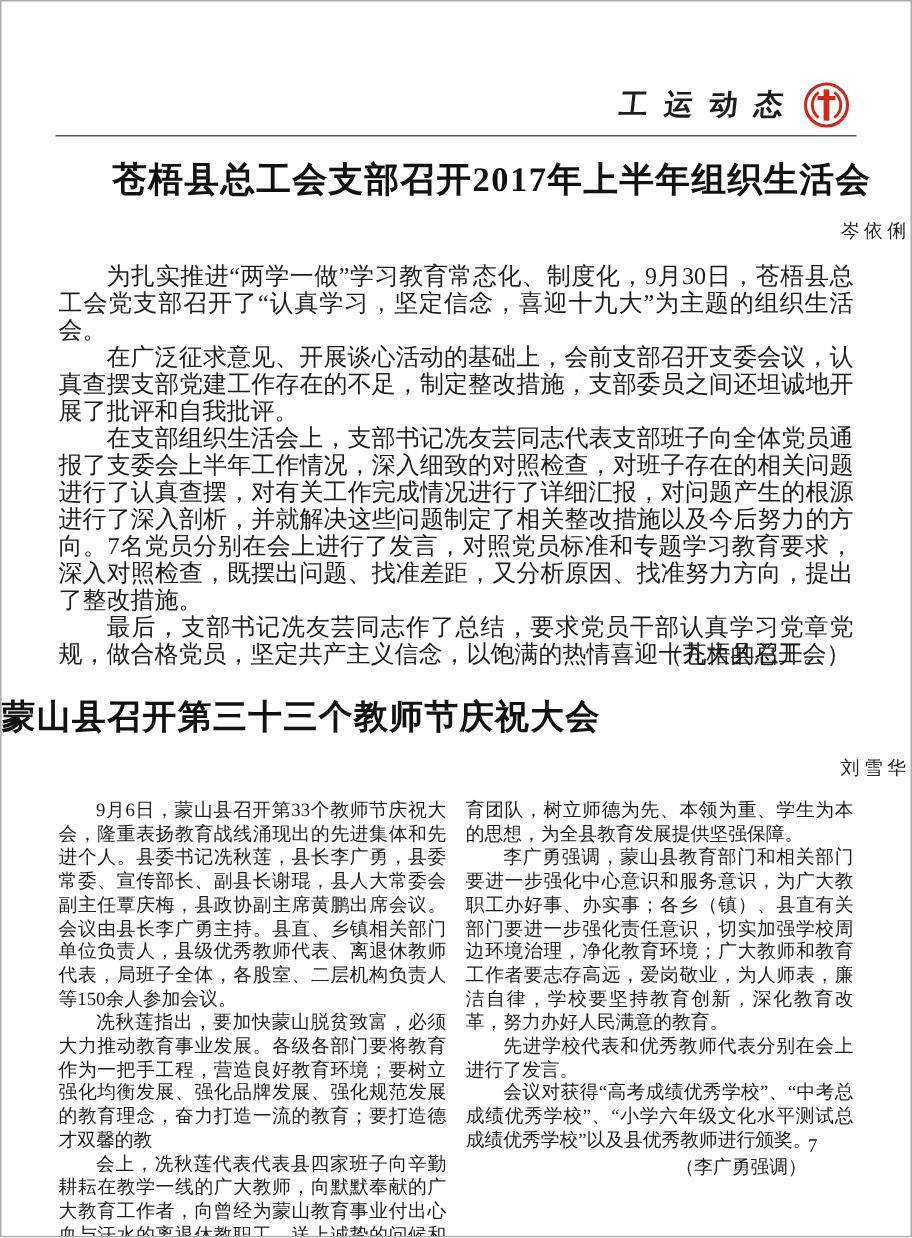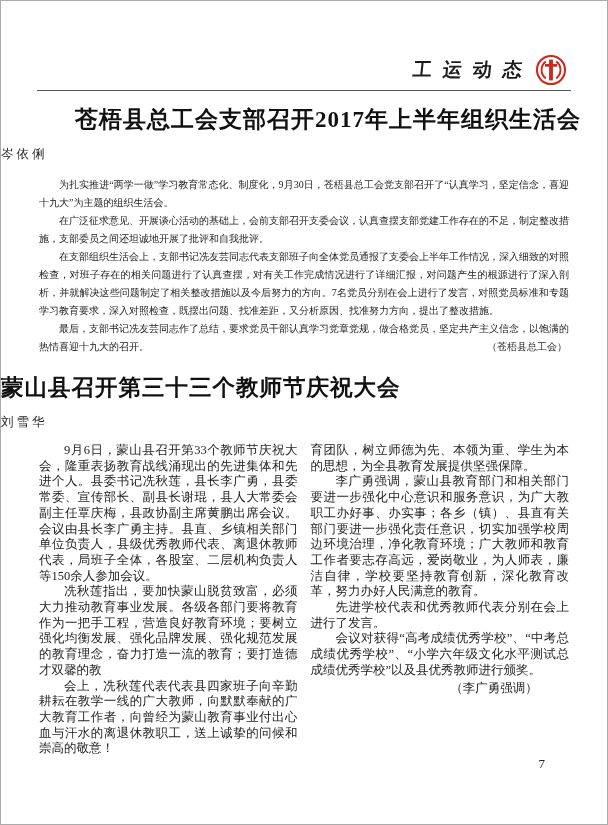--- a/index.html
+++ b/index.html
@@ -45,29 +45,29 @@
     margin-top: 13px;
     text-align: center;
     font-size: 23px;
     font-weight: bold;
     letter-spacing: 1px;
     color: #111;
     padding-left: 48px;
   }
   .byline {
     margin-top: 11px;
-    text-align: left;
+    text-align: right;
     font-size: 12.5px;
     letter-spacing: 3px;
     color: #222;
   }
 
   .body-1 {
     margin: 13px 38px 0 38px;
-    font-size: 10px;
+    font-size: 16px;
     line-height: 18px;
     text-align: justify;
     color: #1d1d1d;
   }
   .body-1 p { text-indent: 2em; }
   .attr-pull {
     text-align: right;
     margin-top: -18px;
     line-height: 18px;
     text-indent: 0;

